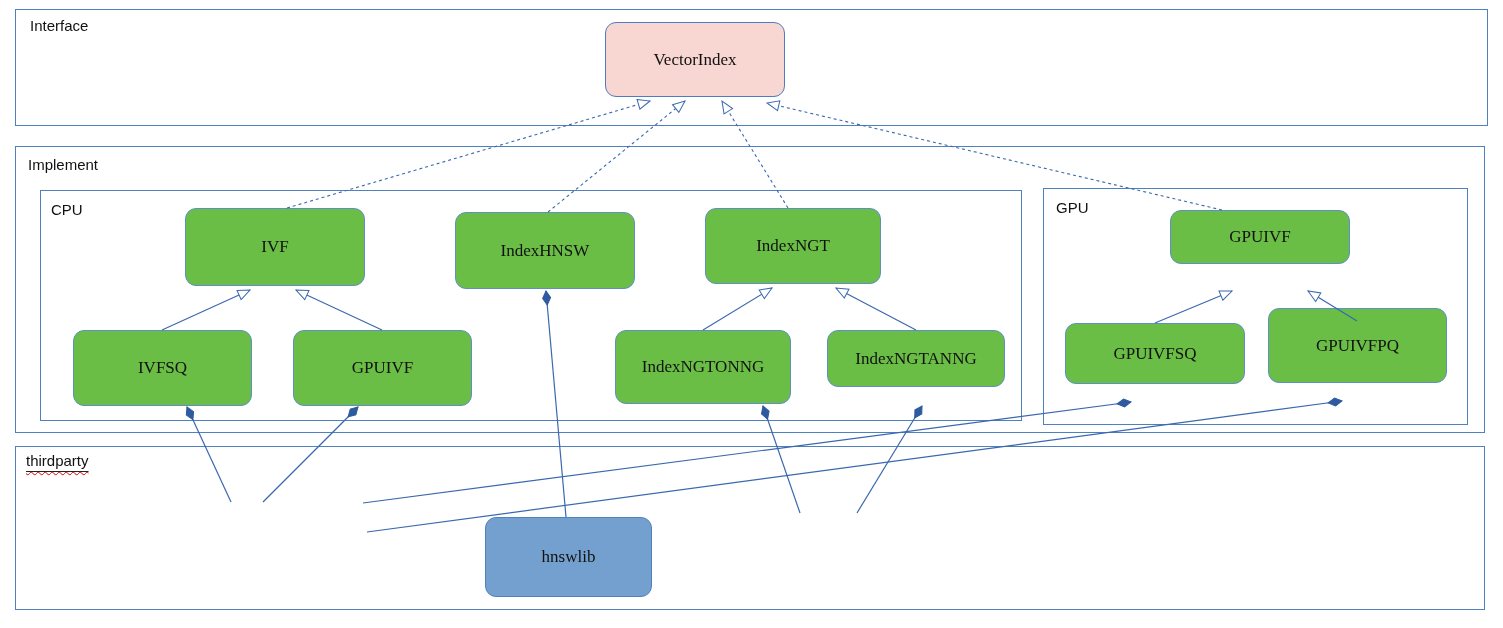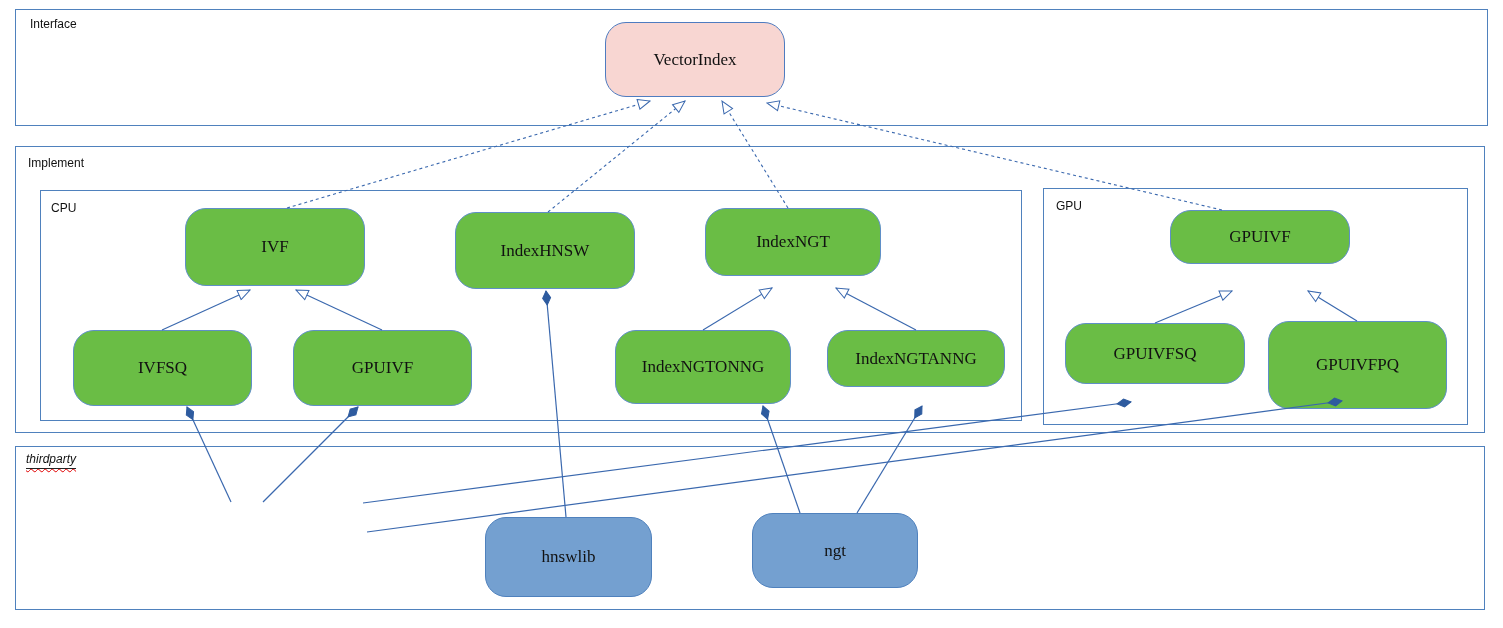--- a/index.html
+++ b/index.html
@@ -4,31 +4,30 @@
 <style>
   html,body{margin:0;padding:0;background:#fff;}
   #diagram{
     position:relative;width:1503px;height:628px;background:#ffffff;
     font-family:"Liberation Sans",sans-serif;overflow:hidden;
   }
   .container{
     position:absolute;border:1.6px solid #4f81bd;background:transparent;box-sizing:border-box;
   }
   .container-label{
-    position:absolute;font-size:12px;color:#111;font-family:"Liberation Sans",sans-serif;
+    position:absolute;font-size:15px;color:#111;font-family:"Liberation Sans",sans-serif;
     white-space:nowrap;z-index:3;
   }
   .misspelled .inner{text-decoration:underline;text-decoration-color:#222;text-decoration-thickness:1px;}
   .misspelled{
     text-decoration:underline wavy #e00000 1px;
     text-underline-offset:5px;
-    font-style:italic;
   }
   .node{
-    position:absolute;box-sizing:border-box;border-radius:21px;
+    position:absolute;box-sizing:border-box;border-radius:11px;
     display:flex;align-items:center;justify-content:center;
     font-family:"Liberation Serif",serif;font-size:17px;color:#111;
     z-index:2;white-space:nowrap;
   }
   .node.pink {background:#f8d6d2;border:1.6px solid #4f7cc0;}
   .node.green{background:#6abd45;border:1.6px solid #5f8fc7;}
   .node.blue {background:#74a0d0;border:1.6px solid #4f81bd;}
   #edges{position:absolute;left:0;top:0;z-index:4;pointer-events:none;}
   #edges line{stroke:#3a68ae;}
   .rel{stroke-width:1.2;}
@@ -58,21 +57,21 @@
   <div class="node pink" style="left:605px;top:22px;width:180px;height:75px">
     <span>VectorIndex</span>
   </div>
 
   <div class="node green" style="left:185px;top:208px;width:180px;height:78px">
     <span>IVF</span>
   </div>
   <div class="node green" style="left:455px;top:212px;width:180px;height:77px">
     <span>IndexHNSW</span>
   </div>
-  <div class="node green" style="left:705px;top:208px;width:176px;height:68px">
+  <div class="node green" style="left:705px;top:208px;width:176px;height:76px">
     <span>IndexNGT</span>
   </div>
   <div class="node green" style="left:73px;top:330px;width:179px;height:76px">
     <span>IVFSQ</span>
   </div>
   <div class="node green" style="left:293px;top:330px;width:179px;height:76px">
     <span>GPUIVF</span>
   </div>
   <div class="node green" style="left:615px;top:330px;width:176px;height:74px">
     <span>IndexNGTONNG</span>
@@ -80,29 +79,26 @@
   <div class="node green" style="left:827px;top:330px;width:178px;height:57px">
     <span>IndexNGTANNG</span>
   </div>
 
   <div class="node green" style="left:1170px;top:210px;width:180px;height:54px">
     <span>GPUIVF</span>
   </div>
   <div class="node green" style="left:1065px;top:323px;width:180px;height:61px">
     <span>GPUIVFSQ</span>
   </div>
-  <div class="node green" style="left:1268px;top:321px;width:179px;height:88px">
+  <div class="node green" style="left:1268px;top:308px;width:179px;height:75px">
     <span>GPUIVFPQ</span>
   </div>
 
   <div class="node blue" style="left:485px;top:517px;width:167px;height:80px">
     <span>hnswlib</span>
-  </div>
-  <div class="node blue" style="left:752px;top:513px;width:166px;height:75px">
-    <span>ngt</span>
   </div>
 
   <svg id="edges" width="1503" height="628" viewBox="0 0 1503 628">
     <defs>
       <marker id="tri" viewBox="0 0 14 12" markerWidth="14" markerHeight="12" refX="13" refY="6" orient="auto" markerUnits="userSpaceOnUse">
         <path d="M1,1 L13,6 L1,11 Z" fill="#ffffff" stroke="#3a68ae" stroke-width="1"></path>
       </marker>
       <marker id="dia" viewBox="0 0 16 10" markerWidth="16" markerHeight="10" refX="15" refY="5" orient="auto" markerUnits="userSpaceOnUse">
         <path d="M1,5 L8,1 L15,5 L8,9 Z" fill="#2e5b9f" stroke="#2e5b9f"></path>
       </marker>

